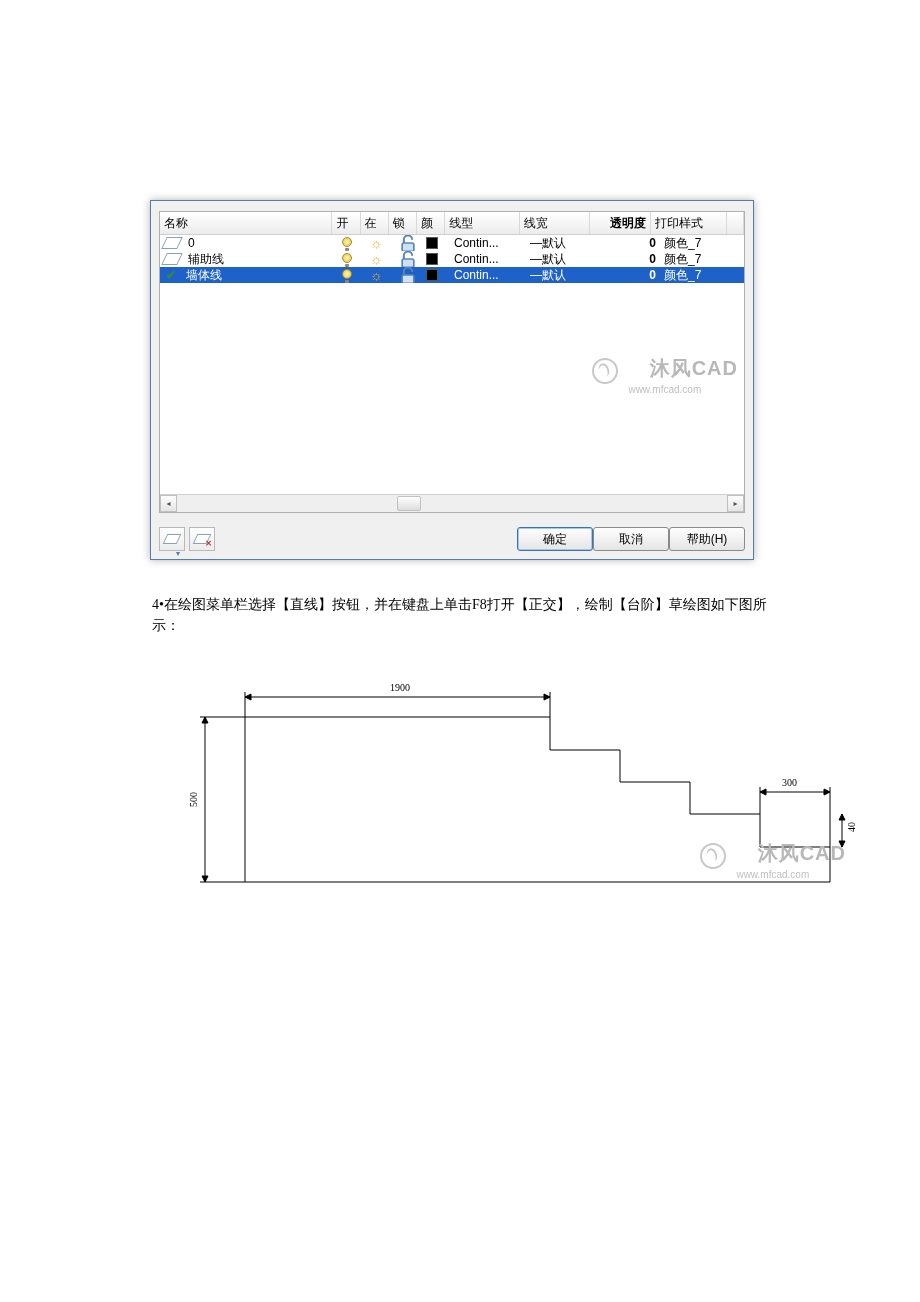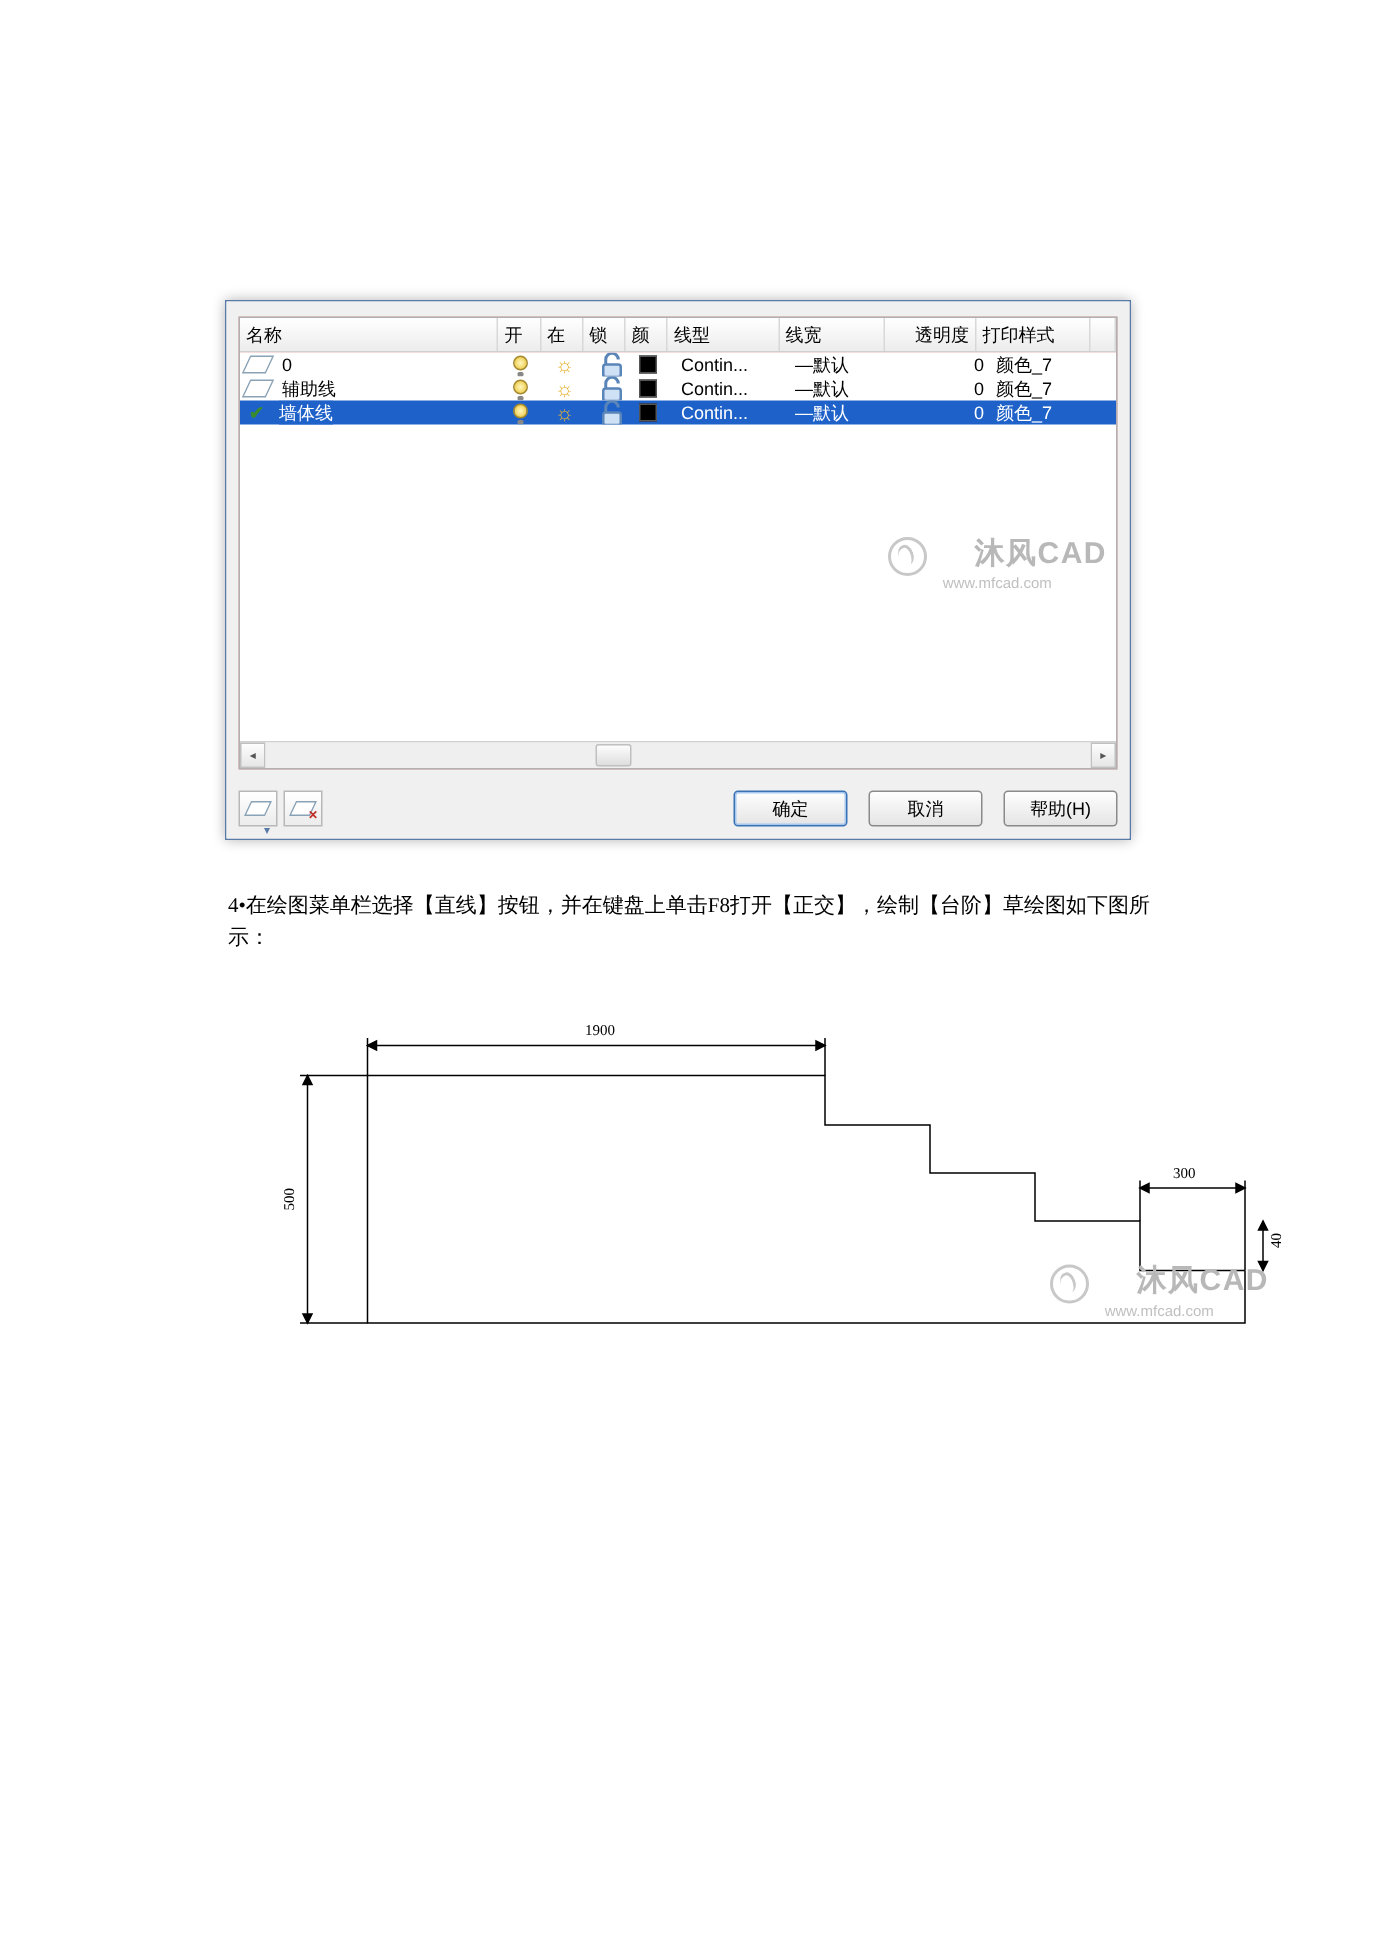--- a/index.html
+++ b/index.html
@@ -56,21 +56,21 @@
     border-radius: 3px;
     display: flex; align-items: center; justify-content: center;
     color: #fff; font-size: 12px; font-weight: bold;
   }
   .dialog-body {
     padding: 10px 8px 8px 8px;
     background: #f0f0f0;
   }
   .list-panel {
     border: 1px solid #b0b0b0;
-    background: #fca5a5;
+    background: #000000;
     height: 300px;
     display: flex;
     flex-direction: column;
     overflow: hidden;
   }
   .list-header {
     display: flex;
     height: 22px;
     font-size: 12px;
     background: linear-gradient(#ffffff,#ececec);
@@ -98,21 +98,21 @@
   .row > div { padding: 0 4px; overflow: hidden; white-space: nowrap; display:flex; align-items:center; height:100%; }
   .row.selected { background: #1e62c9; color: #fff; }
   .row.selected .name-cell span.label { background: #1e62c9; color:#fff; }
   .col-name   { width: 170px; }
   .col-on     { width: 20px; }
   .col-freeze { width: 20px; }
   .col-lock   { width: 20px; }
   .col-color  { width: 20px; }
   .col-ltype  { width: 68px; }
   .col-lweight{ width: 64px; }
-  .col-trans  { width: 54px; text-align:center; justify-content:flex-end;}
+  .col-trans  { width: 54px; text-align:center; justify-content:flex-end;font-weight:bold;}
   .col-plot   { width: 70px; }
   .col-tail   { width: 8px; }
 
   .layer-glyph {
     width: 14px; height: 10px;
     border: 1px solid #8aa2b6;
     transform: skewX(-25deg);
     margin-right: 8px;
     background: #fff;
   }
@@ -191,21 +191,20 @@
   }
   .small-btn .corner-plus::before { content:"▾"; font-size:8px; color:#5a7aa8;}
   .small-btn .corner-x {
     position:absolute; right:2px; bottom:1px;
     color:#c03028;
   }
   .small-btn .corner-x::before { content:"✕"; font-size:8px; font-weight:bold;}
   .btn-row-right {
     margin-left: auto;
     display: flex;
-    gap: 14px;
   }
   .win-btn {
     width: 74px; height: 22px;
     border: 1px solid #8a8a8a;
     border-radius: 3px;
     background: linear-gradient(#fefefe,#e5e5e5);
     font-size: 12px;
     display:flex; align-items:center; justify-content:center;
   }
   .win-btn.default {

